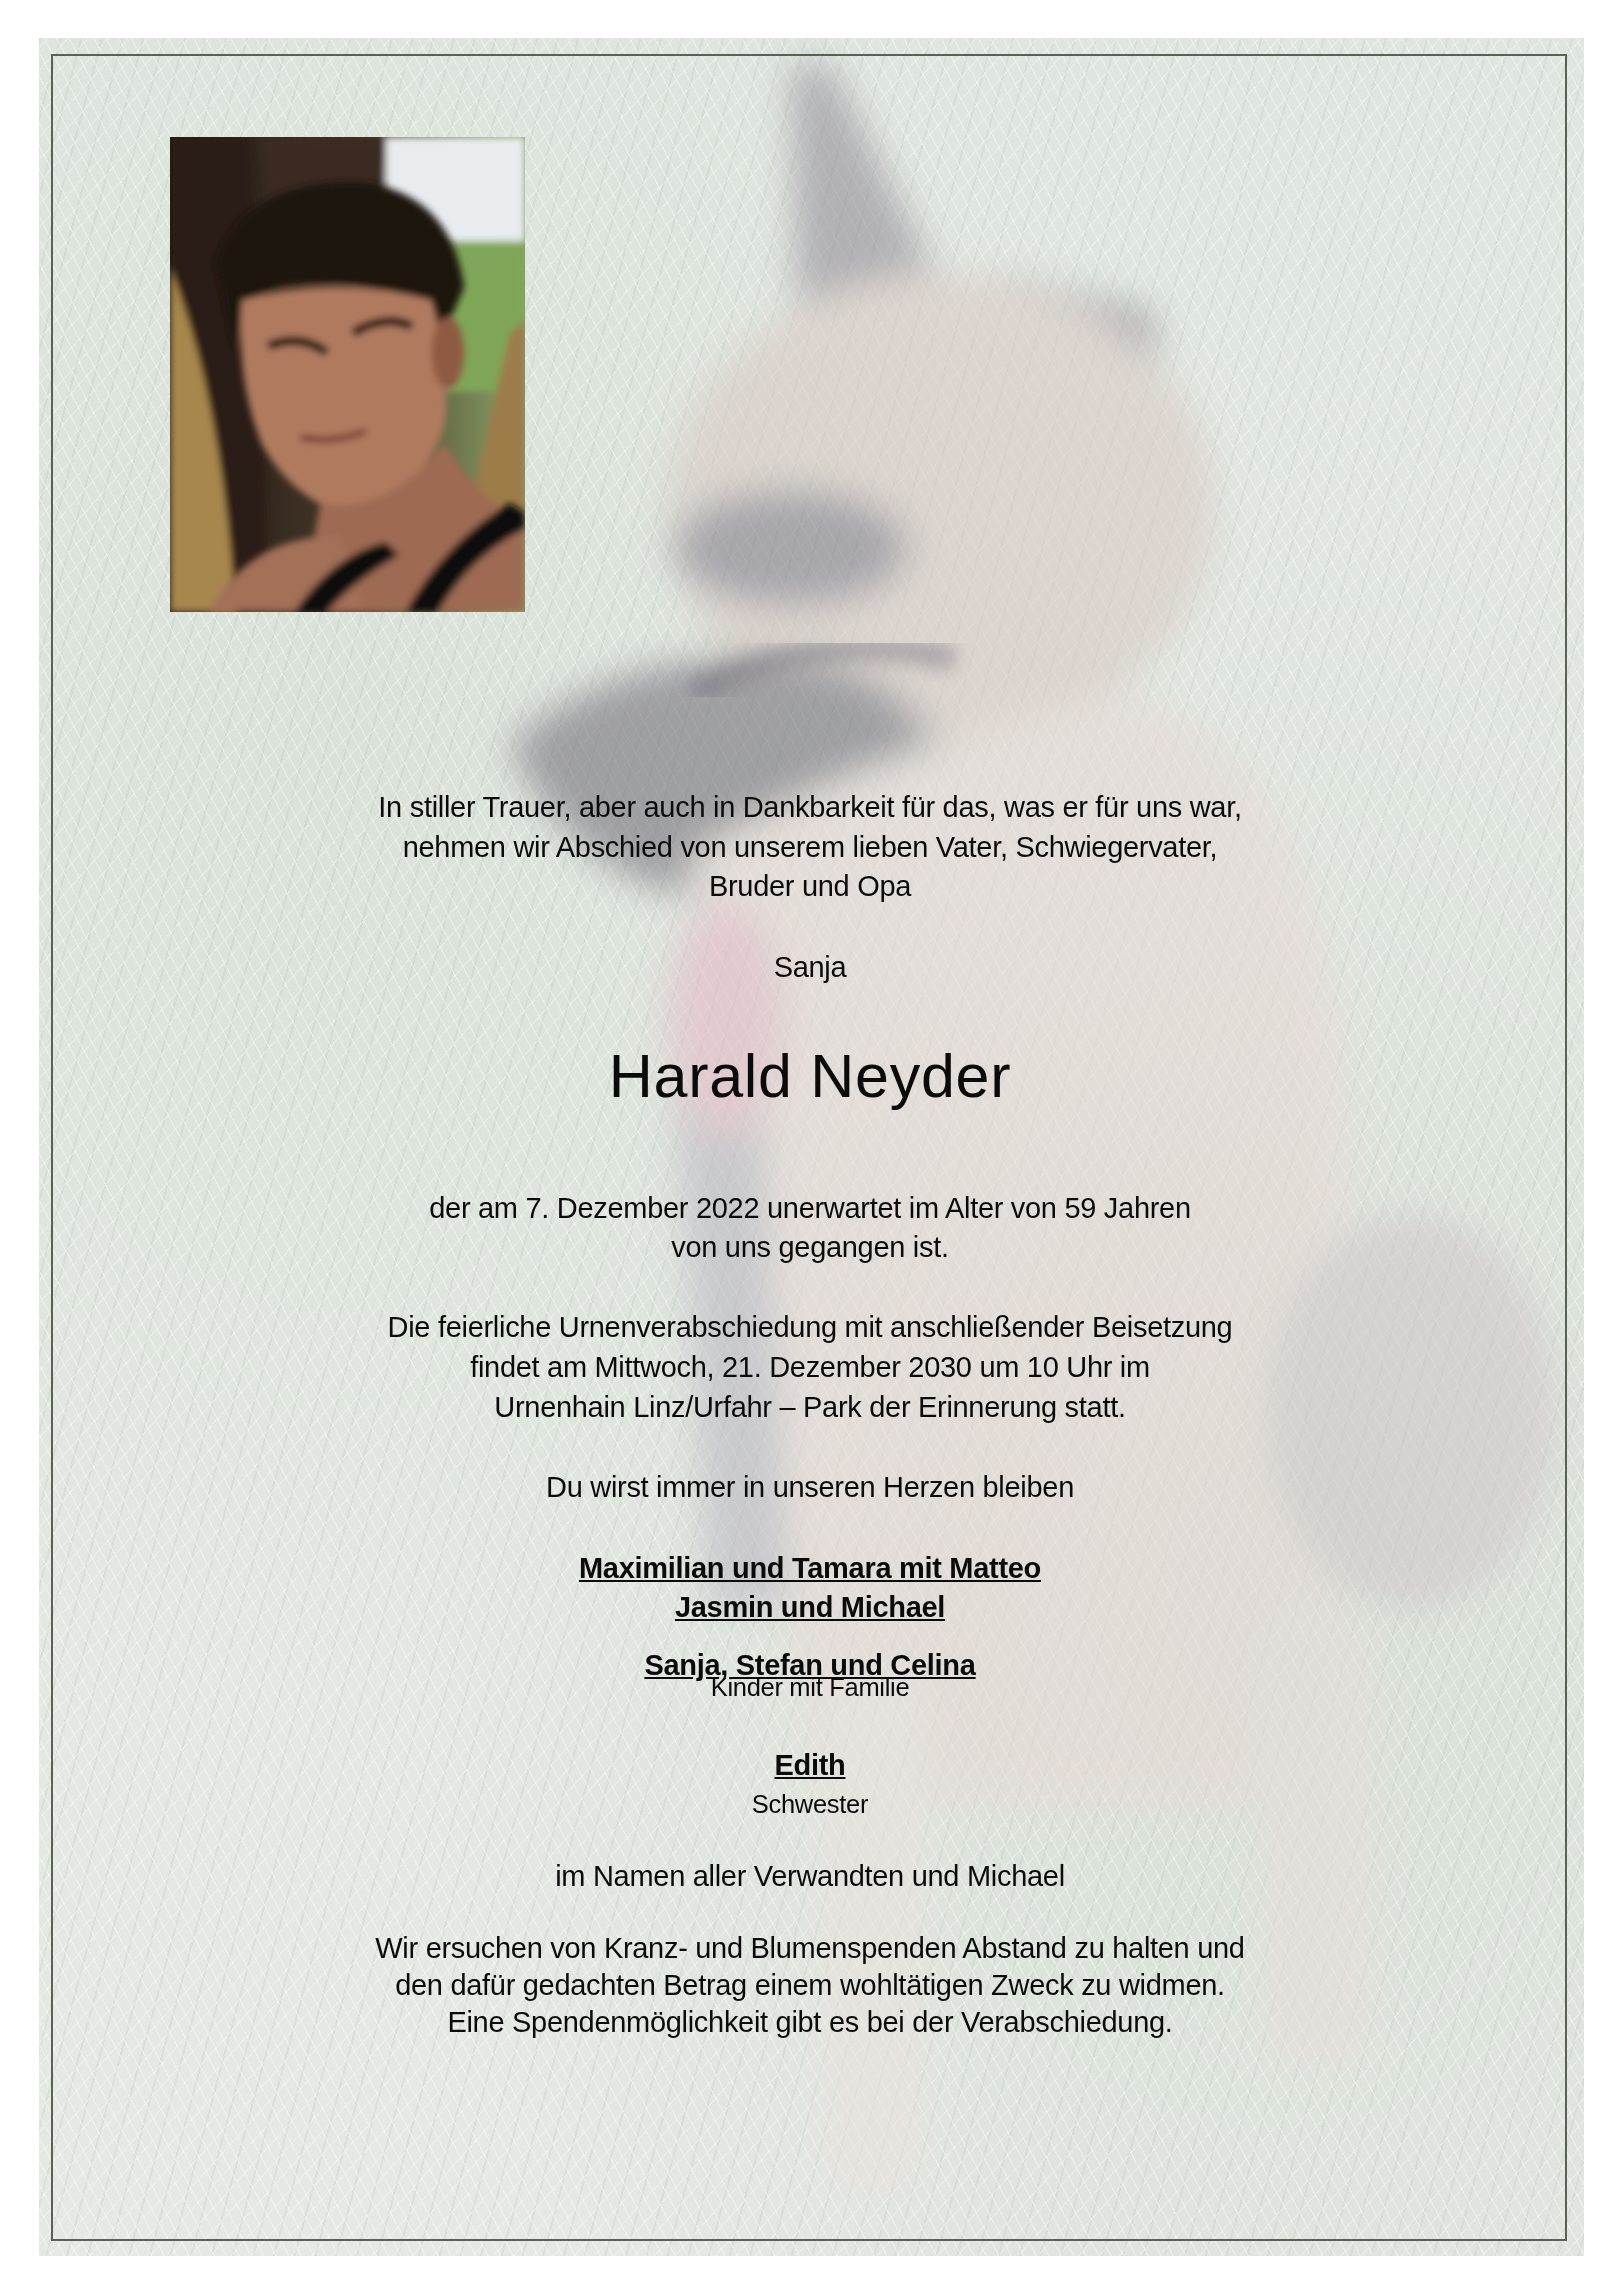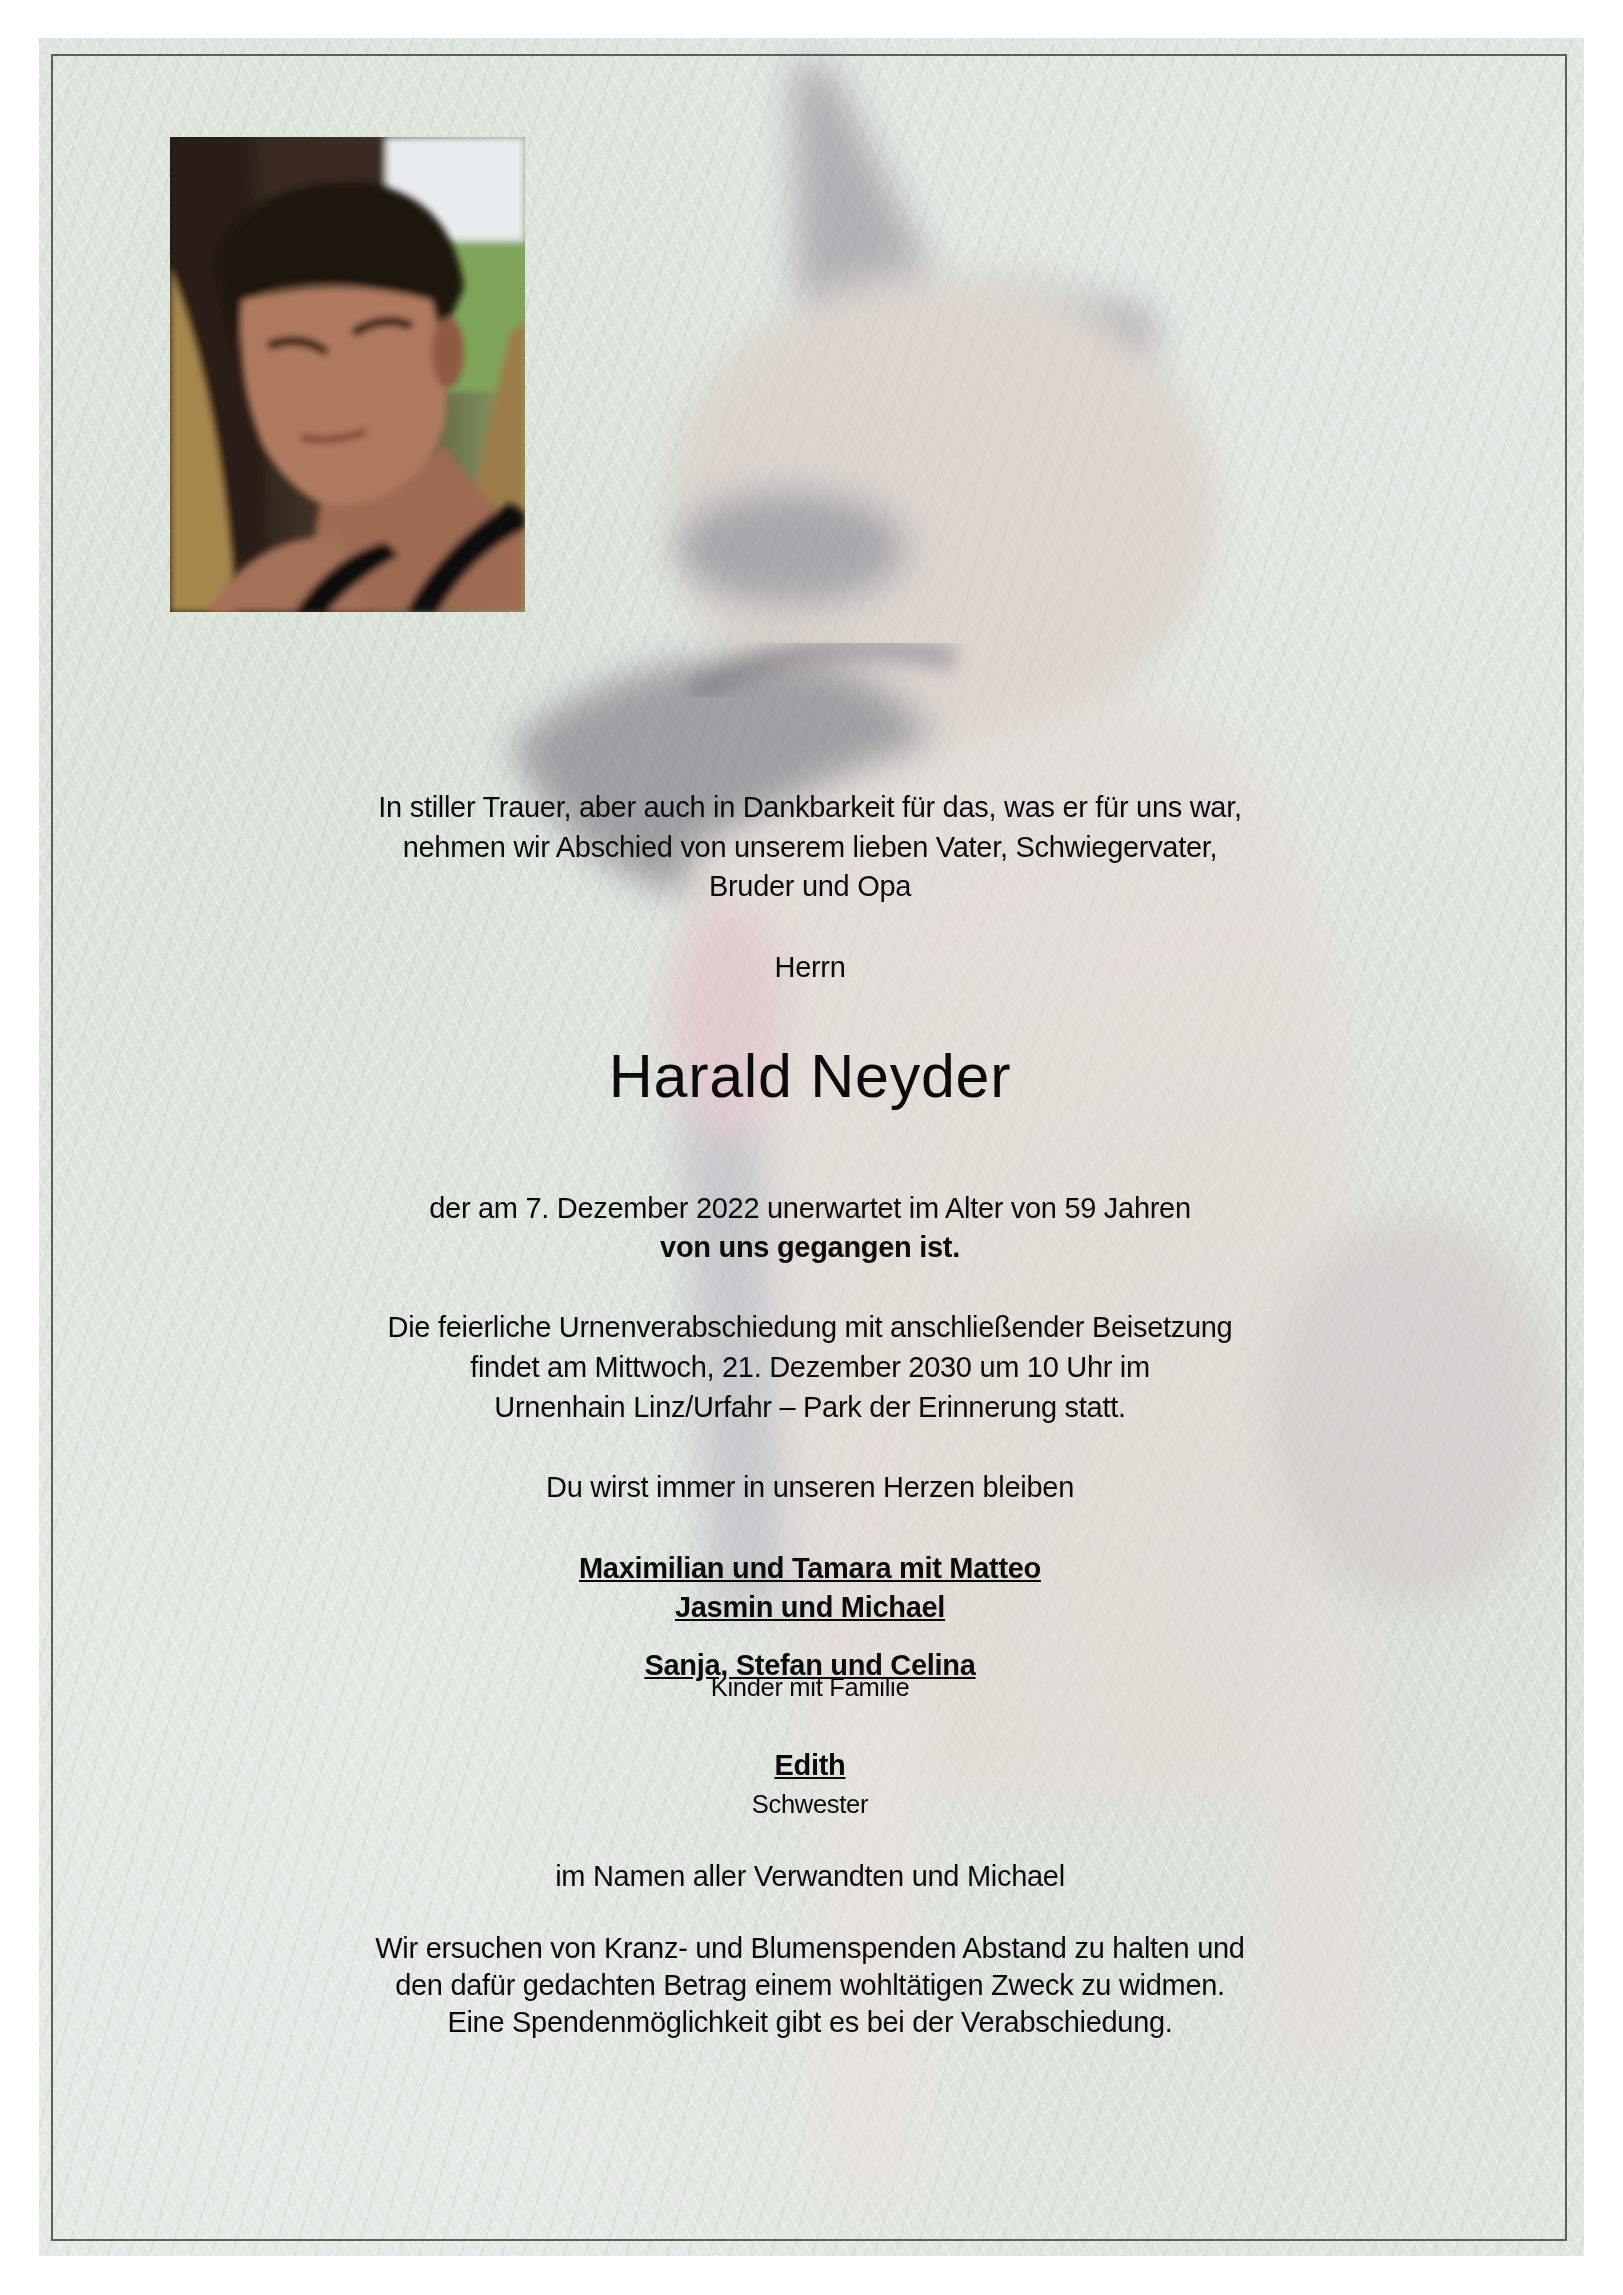--- a/index.html
+++ b/index.html
@@ -170,26 +170,26 @@
       <path d="M200 460 Q250 470 300 450" stroke="#7a3e34" stroke-width="10" fill="none"></path>
     </g>
   </svg>
 </div>
 
 <div class="content">
   <div class="line txt-regular" style="top:793px;">In stiller Trauer, aber auch in Dankbarkeit für das, was er für uns war,</div>
   <div class="line txt-regular" style="top:833px;">nehmen wir Abschied von unserem lieben Vater, Schwiegervater,</div>
   <div class="line txt-regular" style="top:872px;">Bruder und Opa</div>
 
-  <div class="line txt-regular" style="top:953px;">Herrn</div>
+  <div class="line txt-regular" style="top:953px;">Sanja</div>
 
   <div class="line txt-name" style="top:1046px;">Harald Neyder</div>
 
   <div class="line txt-regular" style="top:1194px;">der am 7. Dezember 2022 unerwartet im Alter von 59 Jahren</div>
-  <div class="line txt-regular" style="top:1233px;font-weight:bold;">von uns gegangen ist.</div>
+  <div class="line txt-regular" style="top:1233px;">von uns gegangen ist.</div>
 
   <div class="line txt-regular" style="top:1313px;">Die feierliche Urnenverabschiedung mit anschließender Beisetzung</div>
   <div class="line txt-regular" style="top:1353px;">findet am Mittwoch, 21. Dezember 2030 um 10 Uhr im</div>
   <div class="line txt-regular" style="top:1393px;">Urnenhain Linz/Urfahr – Park der Erinnerung statt.</div>
 
   <div class="line txt-regular" style="top:1473px;">Du wirst immer in unseren Herzen bleiben</div>
 
   <div class="line txt-bold" style="top:1554px;">Maximilian und Tamara mit Matteo</div>
   <div class="line txt-bold" style="top:1593px;">Jasmin und Michael</div>
   <div class="line txt-bold" style="top:1651px;">Sanja, Stefan und Celina</div>

